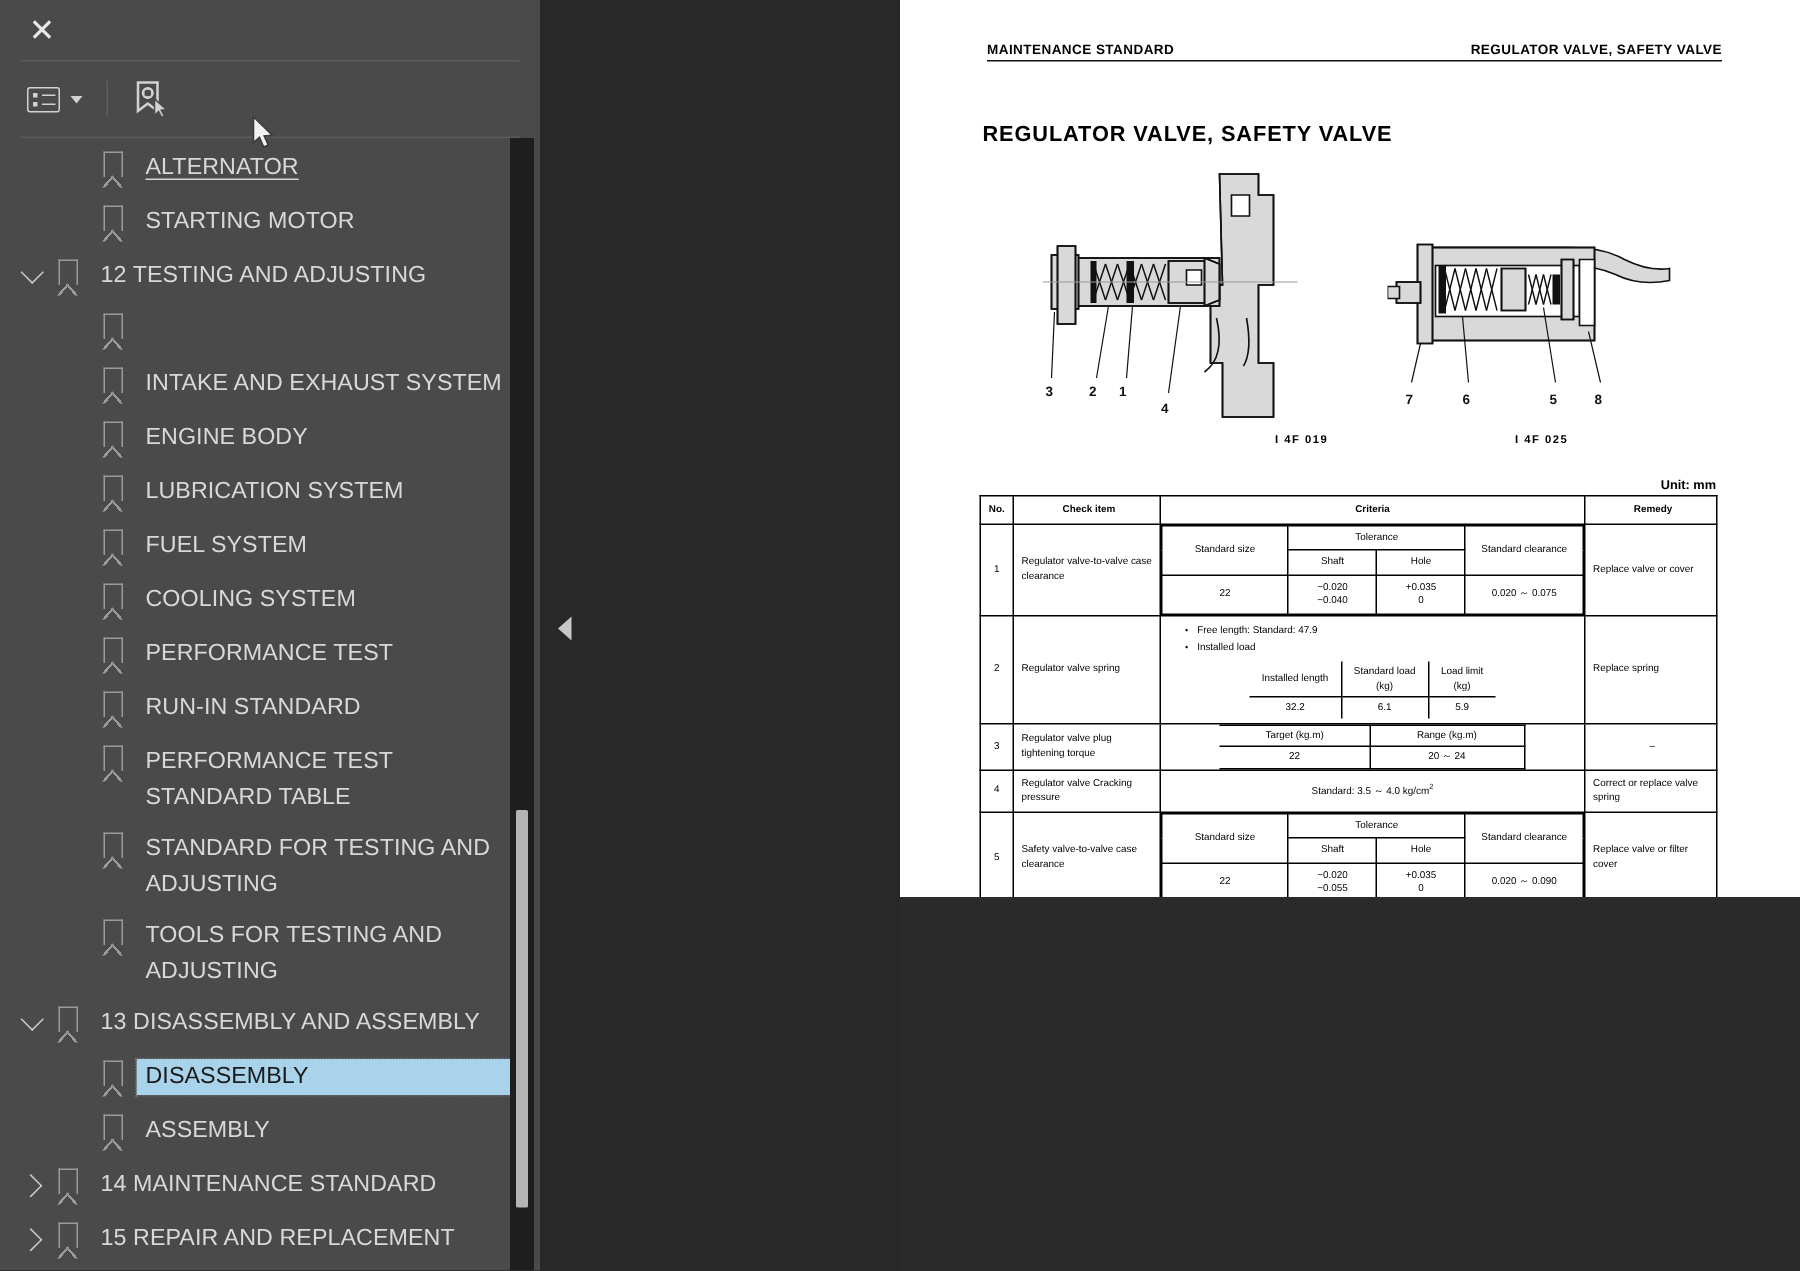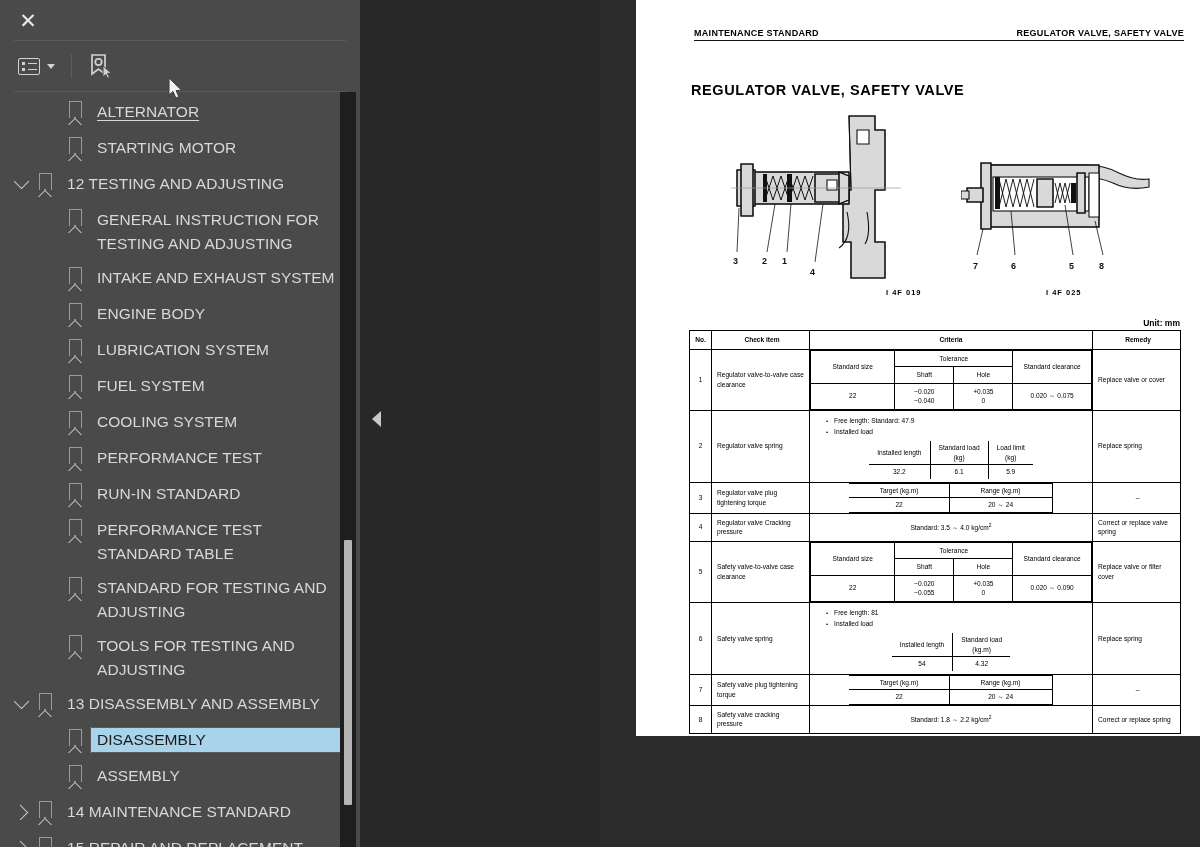--- a/index.html
+++ b/index.html
@@ -192,25 +192,24 @@
     border-top: 8px solid transparent;
     border-bottom: 8px solid transparent;
     border-right: 9px solid #c8c8c8;
     cursor: pointer;
   }
 
   
   .page {
     flex: 1 1 auto;
     background: #ffffff;
-    height: 736px;
+    height: 598px;
     position: relative;
     overflow: hidden;
     color: #000;
-    margin-left: 36px;
   }
   .page-inner { position: absolute; left: 0; top: 0; width: 600px; height: 847px; }
 
   .doc-header {
     position: absolute; left: 58px; top: 28px; width: 490px;
   }
   .doc-header .row {
     display: flex; justify-content: space-between;
     font-size: 9px; font-weight: bold;
     letter-spacing: .3px;
@@ -361,21 +360,20 @@
             <div class="bmicon">
               <span class="bookmark-glyph"></span>
             </div>
             <div class="lbl">12 TESTING AND ADJUSTING</div>
           </div>
           <div class="bm-row lvl2">
             <div class="twisty"></div>
             <div class="bmicon">
               <span class="bookmark-glyph"></span>
             </div>
-            <div class="lbl">GENERAL INSTRUCTION FOR TESTING AND ADJUSTING</div>
           </div>
           <div class="bm-row lvl2">
             <div class="twisty"></div>
             <div class="bmicon">
               <span class="bookmark-glyph"></span>
             </div>
             <div class="lbl">INTAKE AND EXHAUST SYSTEM</div>
           </div>
           <div class="bm-row lvl2">
             <div class="twisty"></div>

